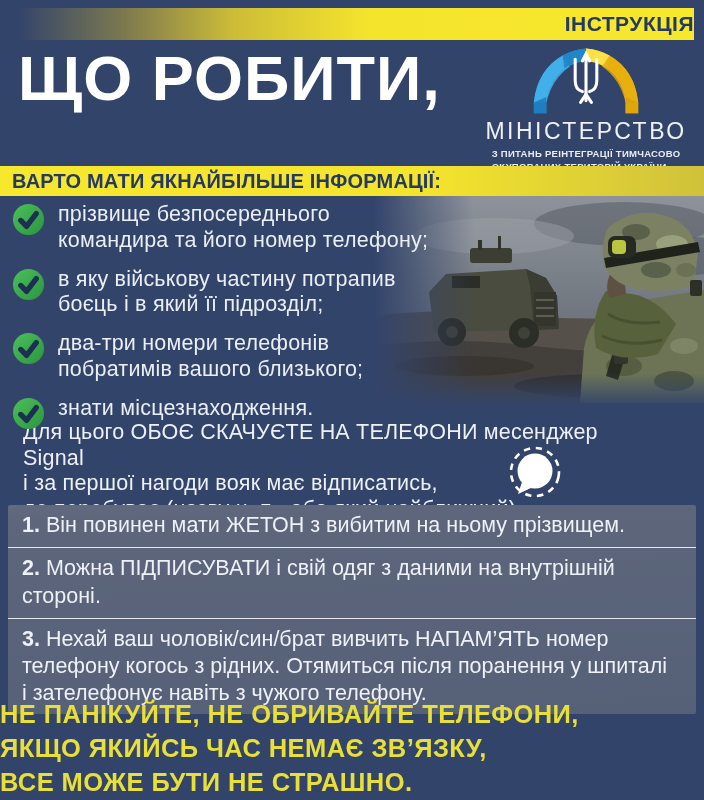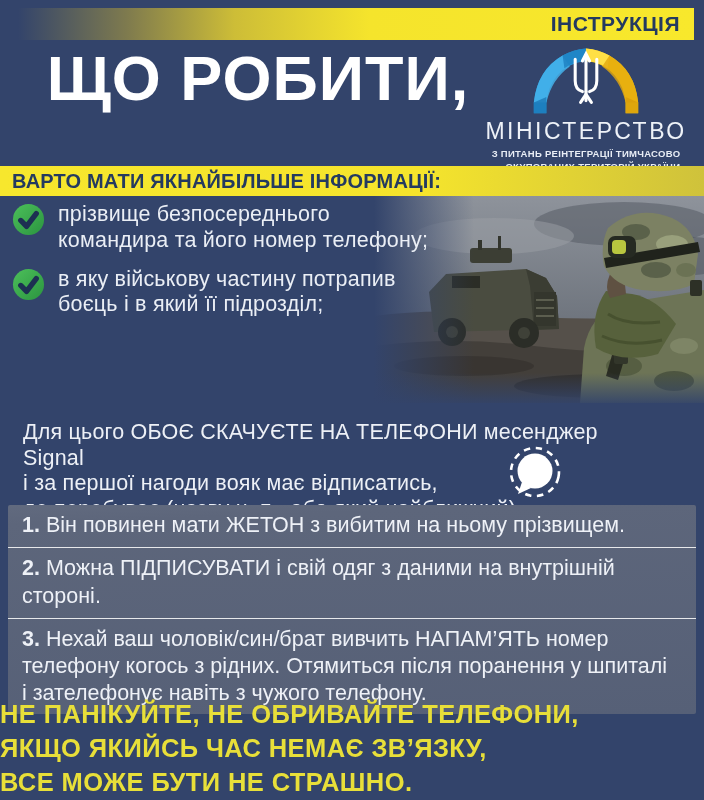--- a/index.html
+++ b/index.html
@@ -13,40 +13,40 @@
     font-family:"Liberation Sans","DejaVu Sans",sans-serif;
     color:var(--white);
     position:relative;
   }
   .poster{position:absolute;inset:0;width:704px;height:800px;}
 
   
   .top-bar{
     position:absolute;left:18px;top:8px;width:676px;height:32px;
     background:linear-gradient(90deg,var(--bg) 0%,#7e7a4e 16%,#cdbd37 32%,var(--yellow) 52%,#f8e82c 100%);
-    display:flex;align-items:center;justify-content:flex-end;padding-right:14px;
+    display:flex;align-items:center;justify-content:flex-end;
   }
   .top-bar .badge{
     color:var(--navy-text);font-weight:800;font-size:21px;letter-spacing:.5px;
   }
 
   
   .title{
     position:absolute;left:18px;top:44px;width:480px;
-    color:#fff;font-size:63px;font-weight:800;letter-spacing:1px;line-height:1.1;text-align:center;
+    color:#fff;font-size:63px;font-weight:800;letter-spacing:1px;line-height:1.1;
   }
   .subtitle{
     position:absolute;left:19px;top:122px;width:470px;
     color:#fff;font-size:25px;font-weight:700;letter-spacing:.4px;
   }
 
   
   .ministry{
     position:absolute;left:478px;top:42px;width:216px;
-    display:flex;flex-direction:column;align-items:center;text-align:right;
+    display:flex;flex-direction:column;align-items:center;text-align:left;
   }
   .ministry .arch{width:126px;height:74px;}
   .ministry .name{
     margin-top:2px;color:#eef2f8;font-size:23px;font-weight:400;letter-spacing:2.5px;
   }
   .ministry .sub{
     margin-top:3px;color:#e8edf5;font-size:9.5px;font-weight:700;letter-spacing:.3px;line-height:1.35;
   }
 
   
@@ -227,20 +227,34 @@
             <linearGradient id="g0" x1="0" y1="0" x2="1" y2="1">
               <stop offset="0" stop-color="#4cc05a"></stop>
               <stop offset="1" stop-color="#2b9440"></stop>
             </linearGradient>
           </defs>
         <circle cx="17" cy="17" r="16" fill="url(#g0)"></circle>
         <path d="M9 18 L15 24 L25 11" stroke="#1d3052" stroke-width="5.5" fill="none" stroke-linecap="round" stroke-linejoin="round"></path>
       </svg>
       <div class="txt">в яку військову частину потрапив<br>боєць і в який її підрозділ;</div>
     </div>
+    <div class="check-item">
+      <svg class="check" viewBox="0 0 34 34" aria-hidden="true">
+        <circle cx="17" cy="17" r="16" fill="url(#g0)"></circle>
+        <path d="M9 18 L15 24 L25 11" stroke="#1d3052" stroke-width="5.5" fill="none" stroke-linecap="round" stroke-linejoin="round"></path>
+      </svg>
+      <div class="txt">два-три номери телефонів<br>побратимів вашого близького;</div>
+    </div>
+    <div class="check-item">
+      <svg class="check" viewBox="0 0 34 34" aria-hidden="true">
+        <circle cx="17" cy="17" r="16" fill="url(#g0)"></circle>
+        <path d="M9 18 L15 24 L25 11" stroke="#1d3052" stroke-width="5.5" fill="none" stroke-linecap="round" stroke-linejoin="round"></path>
+      </svg>
+      <div class="txt">знати місцезнаходження.</div>
+    </div>
   </div>
 
   <div class="signal-par">Для цього ОБОЄ СКАЧУЄТЕ НА ТЕЛЕФОНИ месенджер Signal<br>і за першої нагоди вояк має відписатись,<br>де перебуває (назву н. п., або який найближчий)</div>
   <div class="signal-logo">
     <svg class="glyph" viewBox="0 0 58 60" aria-hidden="true">
       <circle cx="29" cy="28" r="24" fill="none" stroke="#ffffff" stroke-width="2.6" stroke-dasharray="6.5 5.5" transform="rotate(12 29 28)"></circle>
       <circle cx="29" cy="27" r="17.5" fill="#ffffff"></circle>
       <path d="M16 38 L12 50 L25 44 Z" fill="#ffffff"></path>
     </svg>
   </div>

